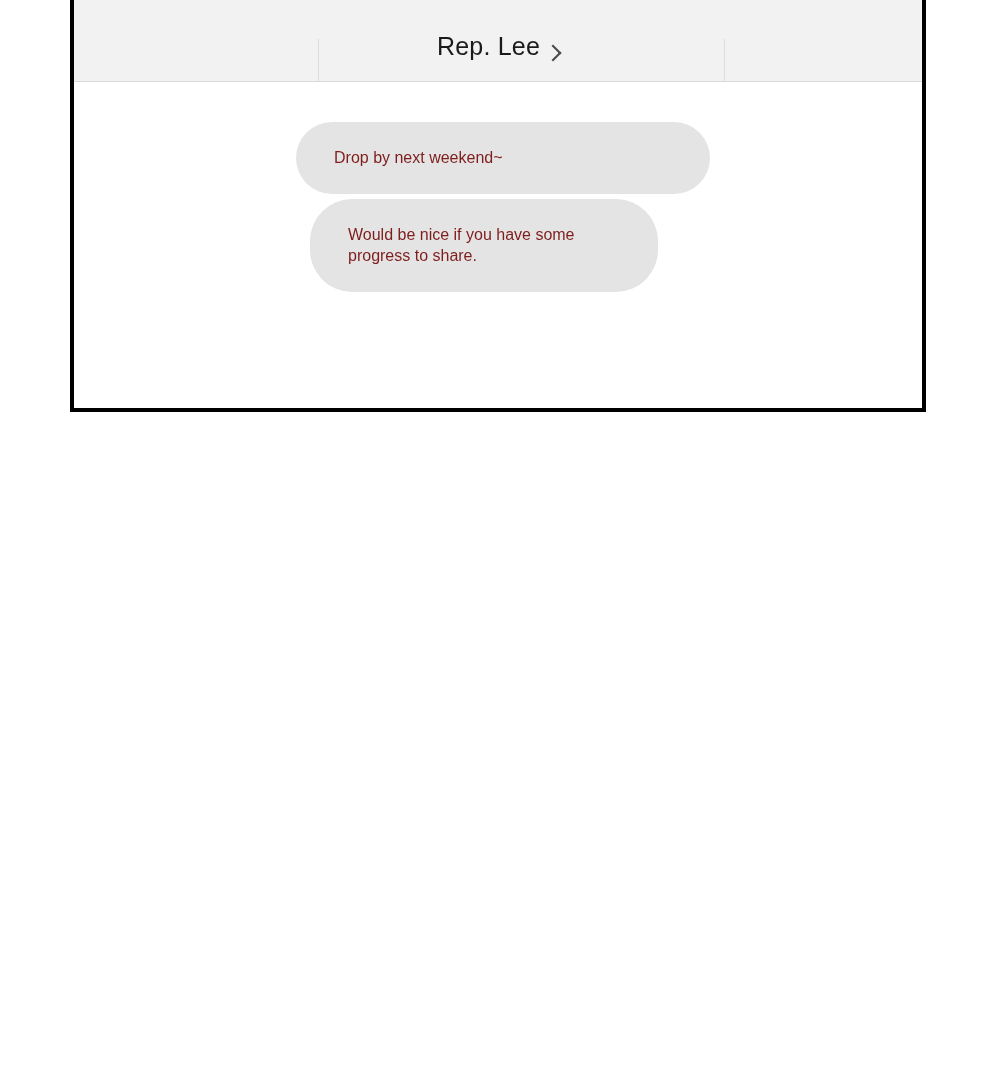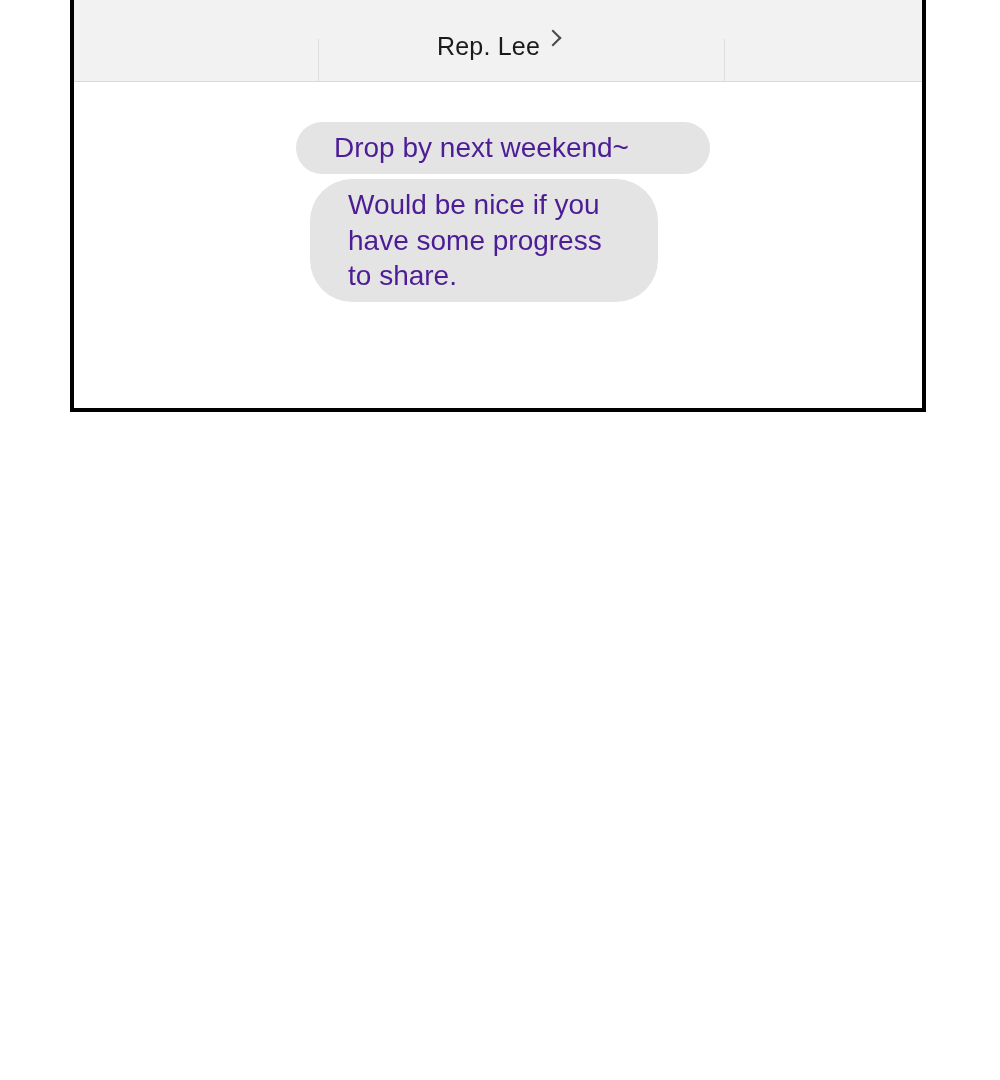--- a/index.html
+++ b/index.html
@@ -51,21 +51,21 @@
   }
   .header-divider-left  { left: 244px; }
   .header-divider-right { left: 650px; }
 
   .contact-row {
     position: absolute;
     left: 0;
     right: 0;
     top: 74px;
     display: flex;
-    align-items: flex-start;
+    align-items: flex-end;
     justify-content: center;
   }
 
   .contact-name {
     font-size: 25px;
     color: #1b1b1b;
     letter-spacing: 0.2px;
   }
 
   .chevron-right {
@@ -91,24 +91,24 @@
   .msg-row {
     position: relative;
     display: flex;
     justify-content: flex-start;
   }
 
   .bubble {
     position: relative;
     background: #e4e4e4;
     border-radius: 48px;
-    color: #4c1d95;
-    font-size: 28px;
+    color: #7f1d1d;
+    font-size: 16px;
     line-height: 1.28;
-    padding: 8px 38px;
+    padding: 26px 38px;
     box-sizing: border-box;
   }
 
   .bubble-1 {
     margin-left: 222px;
     width: 414px;
     border-radius: 52px;
   }
 
   .bubble-2 {

